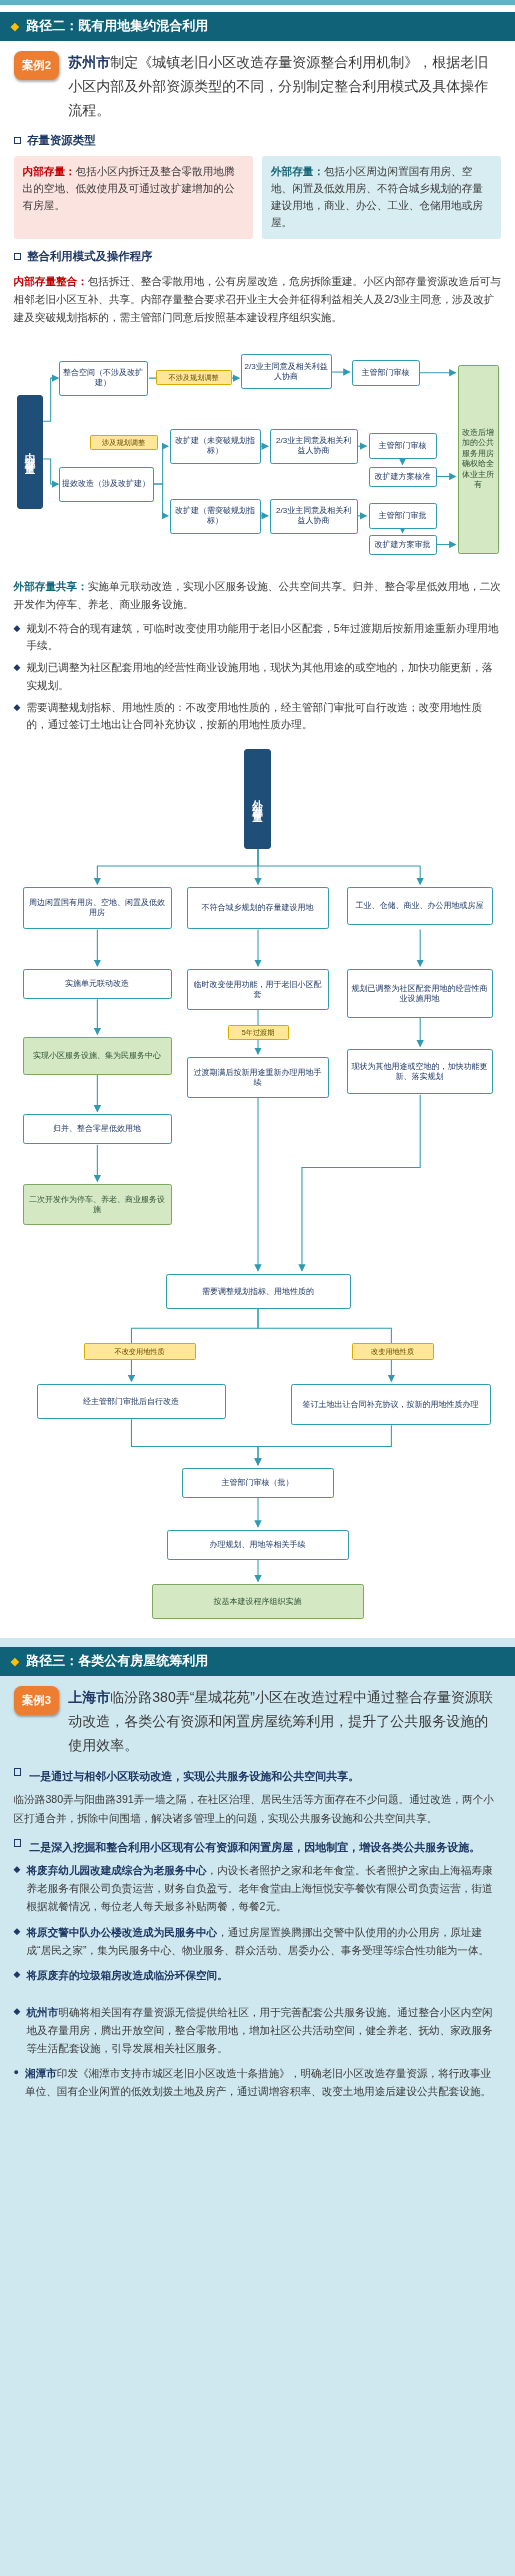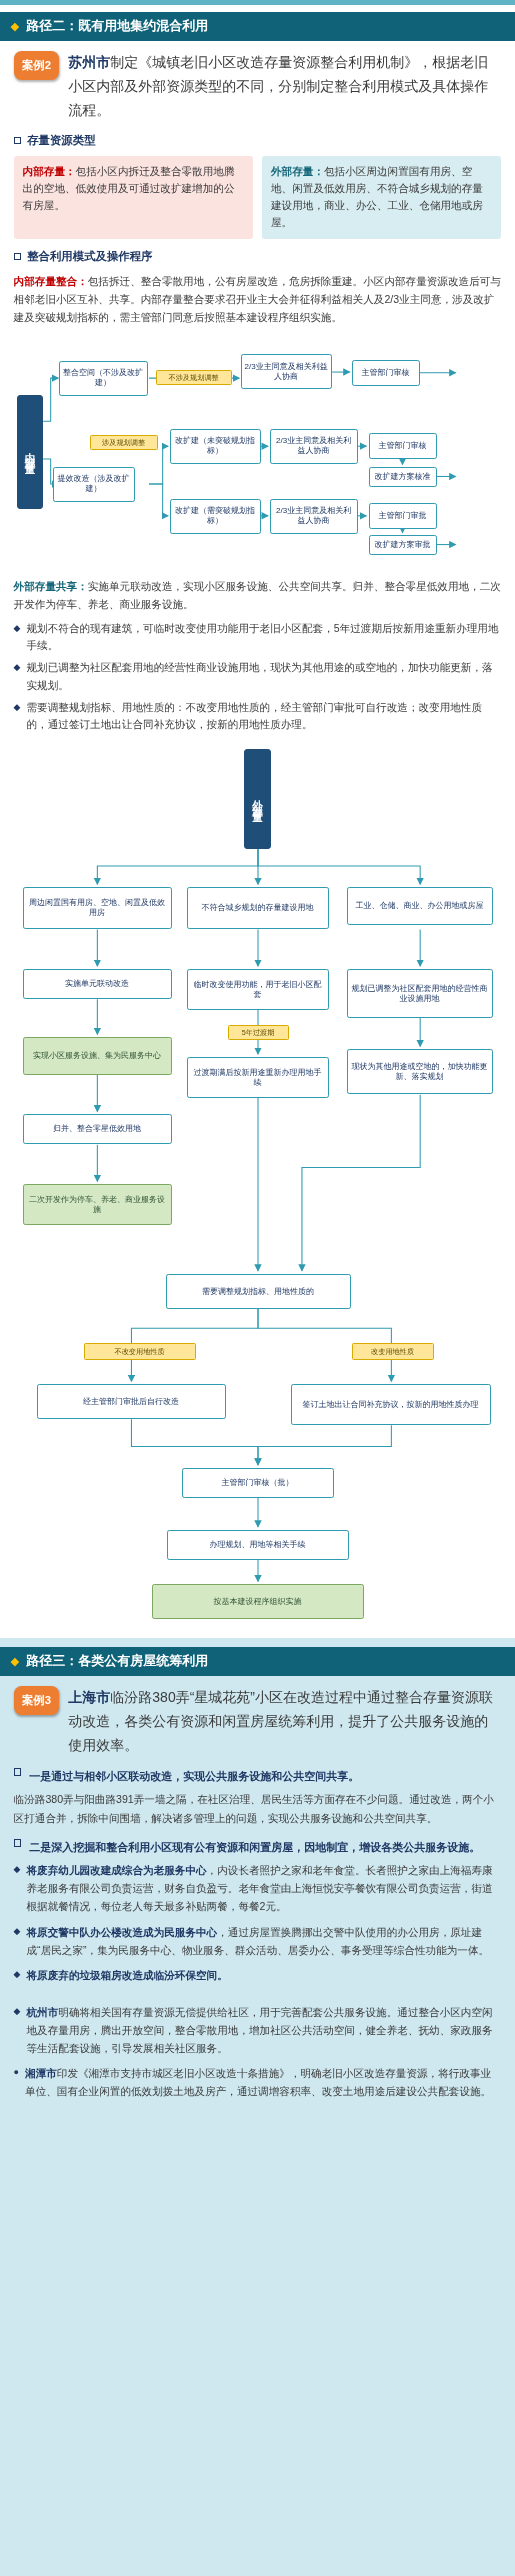--- a/index.html
+++ b/index.html
@@ -116,33 +116,34 @@
         <path d="M454 143 H465" marker-end="url(#ar1)"></path>
         <path d="M454 235 H465" marker-end="url(#ar1)"></path>
         <path d="M513 160 V167" marker-end="url(#ar1)"></path>
         <path d="M513 252 V257" marker-end="url(#ar1)"></path>
         <path d="M558 183 H583" marker-end="url(#ar1)"></path>
         <path d="M558 273 H583" marker-end="url(#ar1)"></path>
       </g>
     </svg>
     <div class="node dark" style="left:3px;top:57px;width:26px;height:114px">内部存量</div>
     <div class="node" style="left:45px;top:23px;width:89px;height:35px">整合空间（不涉及改扩建）</div>
-    <div class="node" style="left:39px;top:129px;width:82px;height:35px">提效改造（涉及改扩建）</div>
+    <div class="node" style="left:45px;top:129px;width:95px;height:35px">提效改造（涉及改扩建）</div>
     <div class="node yellow" style="left:142px;top:32px;width:76px;height:15px">不涉及规划调整</div>
     <div class="node yellow" style="left:76px;top:97px;width:68px;height:15px">涉及规划调整</div>
     <div class="node" style="left:156px;top:91px;width:91px;height:35px">改扩建（未突破规划指标）</div>
     <div class="node" style="left:156px;top:161px;width:91px;height:35px">改扩建（需突破规划指标）</div>
     <div class="node" style="left:227px;top:16.7px;width:91px;height:35px">2/3业主同意及相关利益人协商</div>
     <div class="node" style="left:256px;top:91px;width:88px;height:35px">2/3业主同意及相关利益人协商</div>
     <div class="node" style="left:256px;top:161px;width:88px;height:35px">2/3业主同意及相关利益人协商</div>
     <div class="node" style="left:338px;top:22px;width:68px;height:26px">主管部门审核</div>
     <div class="node" style="left:355px;top:95px;width:68px;height:26px">主管部门审核</div>
     <div class="node" style="left:355px;top:165px;width:68px;height:26px">主管部门审批</div>
     <div class="node" style="left:355px;top:129px;width:68px;height:20px">改扩建方案核准</div>
     <div class="node" style="left:355px;top:197px;width:68px;height:20px">改扩建方案审批</div>
+    <div class="node green" style="left:444px;top:27px;width:41px;height:189px">改造后增加的公共服务用房确权给全体业主所有</div>
   </div>
 
   <div class="para">
     <span class="tt-teal">外部存量共享：</span><span>实施单元联动改造，实现小区服务设施、公共空间共享。归并、整合零星低效用地，二次开发作为停车、养老、商业服务设施。</span>
   </div>
 
   <div>
     <div class="b">
       <span class="bdia">◆</span>
       <span>规划不符合的现有建筑，可临时改变使用功能用于老旧小区配套，5年过渡期后按新用途重新办理用地手续。</span>

